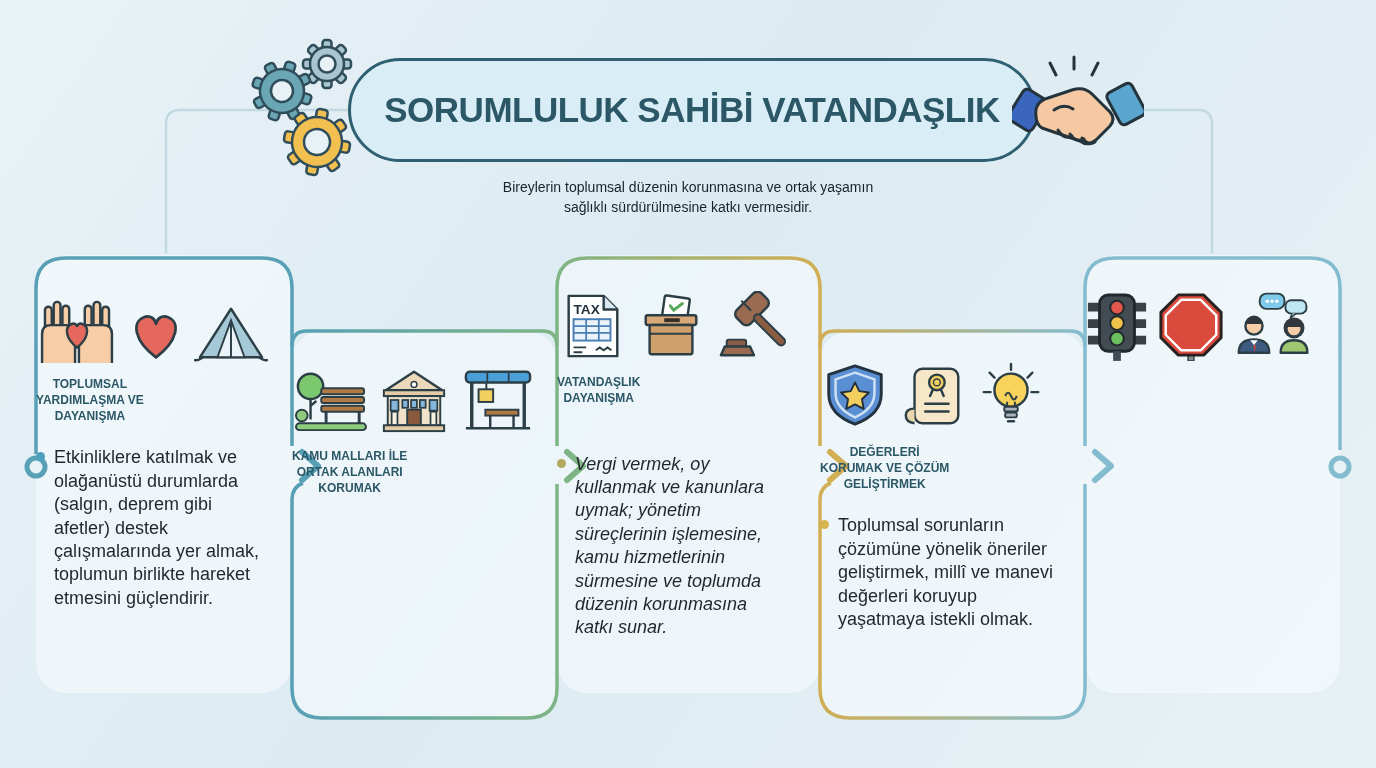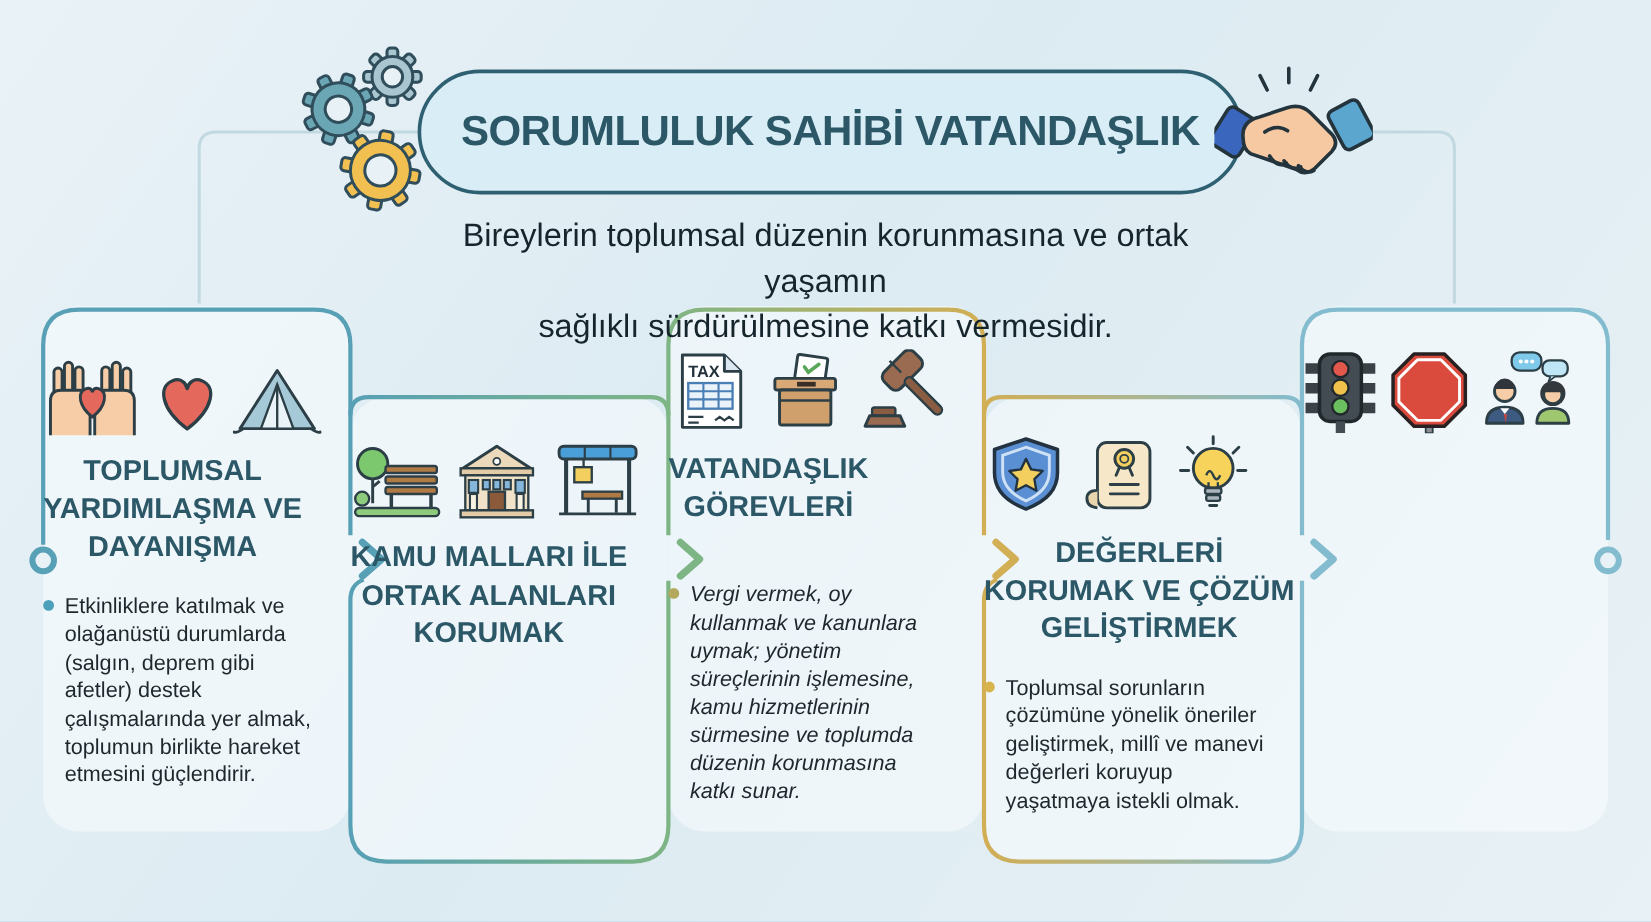--- a/index.html
+++ b/index.html
@@ -6,25 +6,25 @@
   .canvas{position:relative;width:1376px;height:768px;overflow:hidden;
     background:linear-gradient(125deg,#e9f2f7 0%,#dcebf2 45%,#e8f1f5 100%);
     font-family:"Liberation Sans",sans-serif;}
   .wires{position:absolute;left:0;top:0;z-index:2;}
   .fill{position:absolute;background:rgba(250,253,255,.55);border-radius:30px;z-index:1;}
   .banner{position:absolute;left:348px;top:58px;width:688px;height:104px;box-sizing:border-box;
     background:#d9edf6;border:3px solid #2e6071;border-radius:55px;
     display:flex;align-items:center;justify-content:center;z-index:3;}
   .banner-title{font-size:35px;font-weight:bold;color:#2b5767;letter-spacing:-.5px;margin:0;white-space:nowrap;}
   .subtitle{position:absolute;left:368px;top:178px;width:640px;text-align:center;
-    font-size:27px;color:#16242c;line-height:1.4;white-space:pre-line;z-index:3;}
+    font-size:14px;color:#16242c;line-height:1.4;white-space:pre-line;z-index:3;}
   .deco{position:absolute;z-index:4;}
   .card{position:absolute;display:flex;flex-direction:column;align-items:flex-start;box-sizing:border-box;z-index:3;}
   .icons{display:flex;align-items:flex-end;justify-content:center;gap:8px;height:74px;}
-  .ctitle{font-weight:bold;color:#2b5767;text-align:center;font-size:24px;line-height:1.32;
+  .ctitle{font-weight:bold;color:#2b5767;text-align:center;font-size:12px;line-height:1.32;
     white-space:pre-line;margin-top:14px;}
   .bullet{display:flex;gap:9px;margin-top:22px;align-items:flex-start;}
   .dot{width:9px;height:9px;border-radius:50%;margin-top:6px;flex:none;}
   .btext{font-size:18px;line-height:1.3;color:#1d272c;}
   .card1{left:36px;top:255px;width:256px;padding-top:34px;}
   .card2{left:292px;top:331px;width:265px;padding-top:30px;}
   .card3{left:557px;top:255px;width:263px;padding-top:32px;}
   .card4{left:820px;top:331px;width:265px;padding-top:26px;}
   .card5{left:1085px;top:255px;width:255px;padding-top:32px;}
   .card3 .bullet,.card5 .bullet{margin-top:46px;}
@@ -247,21 +247,21 @@
       <svg width="74" height="70" viewBox="0 0 76 72">
         <rect x="28" y="0" width="20" height="36" rx="6" transform="rotate(45 38 18)" fill="#9a6b50" stroke="#2c3e46" stroke-width="2.5"></rect>
         <path d="M27,10 l10,10 M46,29 l10,10" stroke="#2c3e46" stroke-width="2"></path>
         <path d="M44,28 L68,52" stroke="#2c3e46" stroke-width="10" stroke-linecap="round"></path>
         <path d="M44,28 L68,52" stroke="#8a5d43" stroke-width="6" stroke-linecap="round"></path>
         <rect x="12" y="50" width="20" height="7" rx="2" fill="#8a5d43" stroke="#2c3e46" stroke-width="2"></rect>
         <path d="M6,66 h34 l-4,-9 h-26 z" fill="#9a6b50" stroke="#2c3e46" stroke-width="2.5" stroke-linejoin="round"></path>
       </svg>
     </div>
     <div class="ctitle">VATANDAŞLIK
-GÖREVLERİ</div>
+DAYANIŞMA</div>
     <div class="bullet">
       <span class="dot"></span>
       <span class="btext">Vergi vermek, oy kullanmak ve kanunlara uymak; yönetim süreçlerinin işlemesine, kamu hizmetlerinin sürmesine ve toplumda düzenin korunmasına katkı sunar.</span>
     </div>
   </div>
 
   <div class="card card4">
     <div class="icons">
       <svg width="70" height="70" viewBox="0 0 72 72">
         <path d="M36,5 L63,14 V34 q0,21 -27,31 q-27,-10 -27,-31 V14 Z" fill="#5b8fd4" stroke="#223240" stroke-width="3" stroke-linejoin="round"></path>

